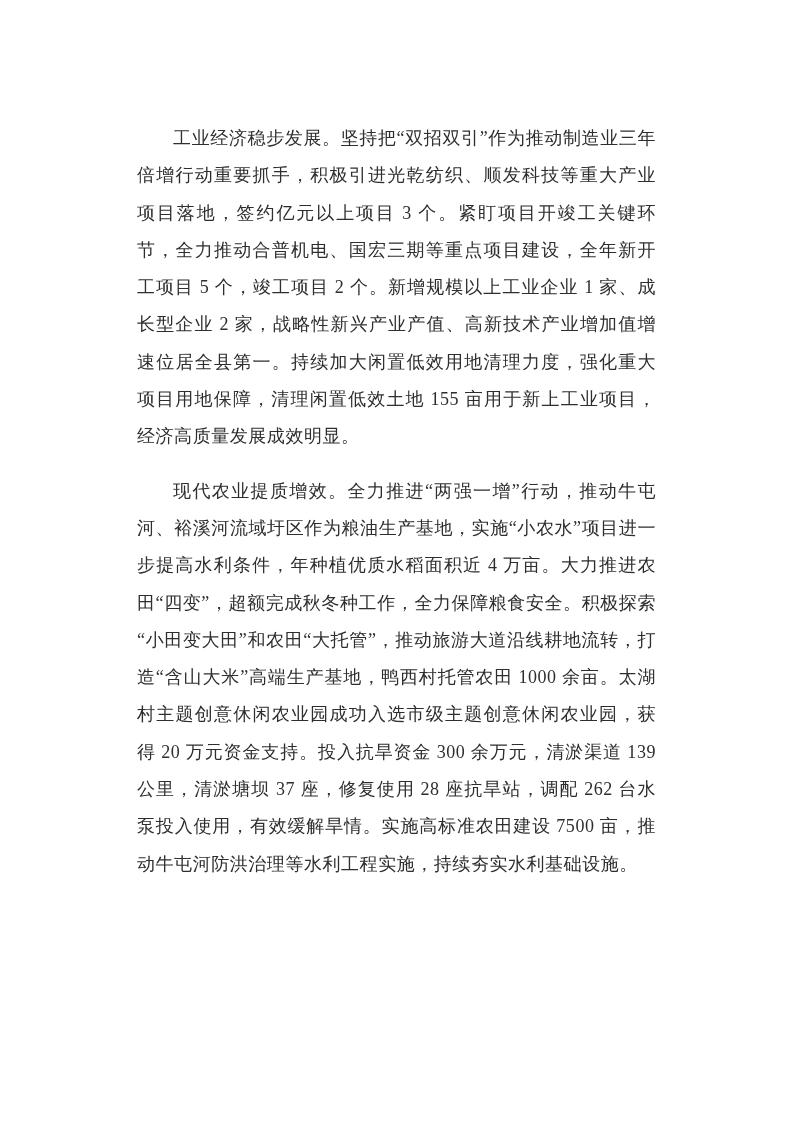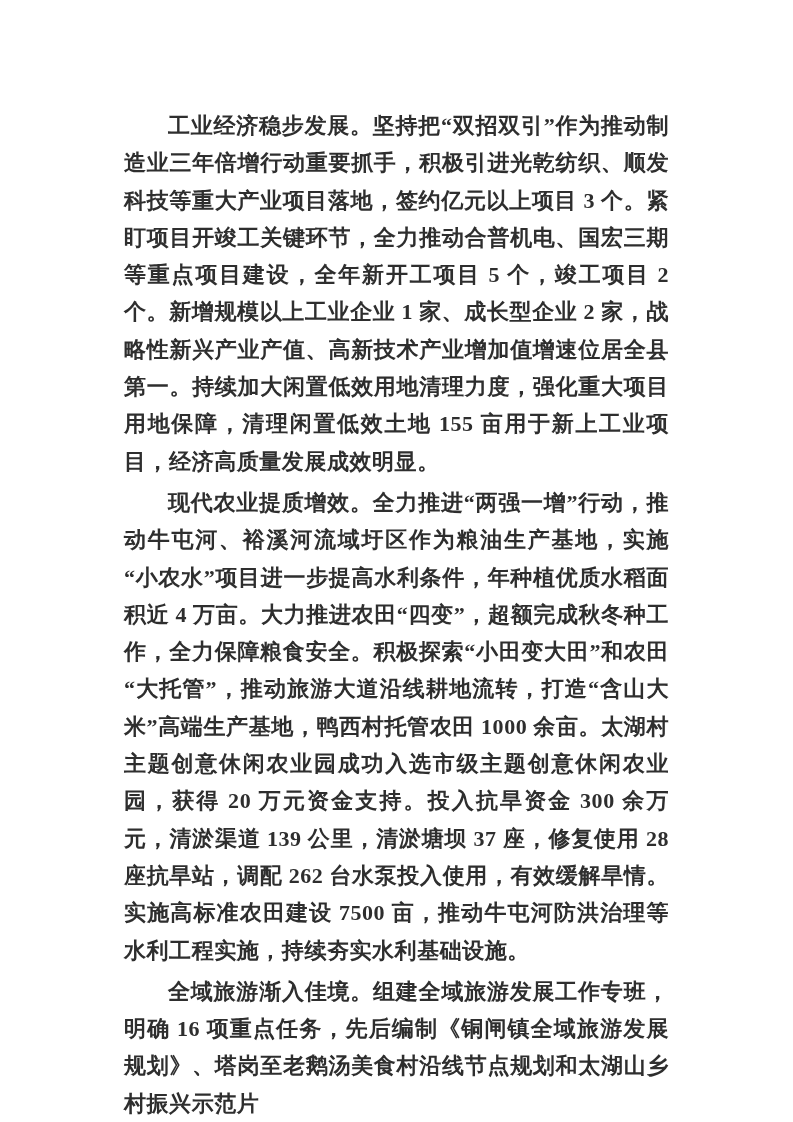--- a/index.html
+++ b/index.html
@@ -23,34 +23,33 @@
     background: #ffffff;
   }
   .text-block {
     position: absolute;
     left: 120px;
     top: 103px;
     width: 553px;
     color: #2e2e2e;
   }
   .text-block p {
-    margin: 4px;
+    margin: 17px;
     padding: 0;
-    font-size: 22px;
+    font-size: 18px;
     line-height: 37.3px;
     letter-spacing: 0.55px;
     text-align: justify;
     text-justify: inter-character;
     text-indent: 2em;
-    font-weight: 700;
+    font-weight: 400;
     word-break: break-all;
   }
 </style>
 </head>
 <body>
 
 <div class="page">
   <div class="text-block">
     <p>工业经济稳步发展。坚持把“双招双引”作为推动制造业三年倍增行动重要抓手，积极引进光乾纺织、顺发科技等重大产业项目落地，签约亿元以上项目 3 个。紧盯项目开竣工关键环节，全力推动合普机电、国宏三期等重点项目建设，全年新开工项目 5 个，竣工项目 2 个。新增规模以上工业企业 1 家、成长型企业 2 家，战略性新兴产业产值、高新技术产业增加值增速位居全县第一。持续加大闲置低效用地清理力度，强化重大项目用地保障，清理闲置低效土地 155 亩用于新上工业项目，经济高质量发展成效明显。</p>
     <p>现代农业提质增效。全力推进“两强一增”行动，推动牛屯河、裕溪河流域圩区作为粮油生产基地，实施“小农水”项目进一步提高水利条件，年种植优质水稻面积近 4 万亩。大力推进农田“四变”，超额完成秋冬种工作，全力保障粮食安全。积极探索“小田变大田”和农田“大托管”，推动旅游大道沿线耕地流转，打造“含山大米”高端生产基地，鸭西村托管农田 1000 余亩。太湖村主题创意休闲农业园成功入选市级主题创意休闲农业园，获得 20 万元资金支持。投入抗旱资金 300 余万元，清淤渠道 139 公里，清淤塘坝 37 座，修复使用 28 座抗旱站，调配 262 台水泵投入使用，有效缓解旱情。实施高标准农田建设 7500 亩，推动牛屯河防洪治理等水利工程实施，持续夯实水利基础设施。</p>
-    <p>全域旅游渐入佳境。组建全域旅游发展工作专班，明确 16 项重点任务，先后编制《铜闸镇全域旅游发展规划》、塔岗至老鹅汤美食村沿线节点规划和太湖山乡村振兴示范片</p>
   </div>
 </div>
 
 </body></html>

